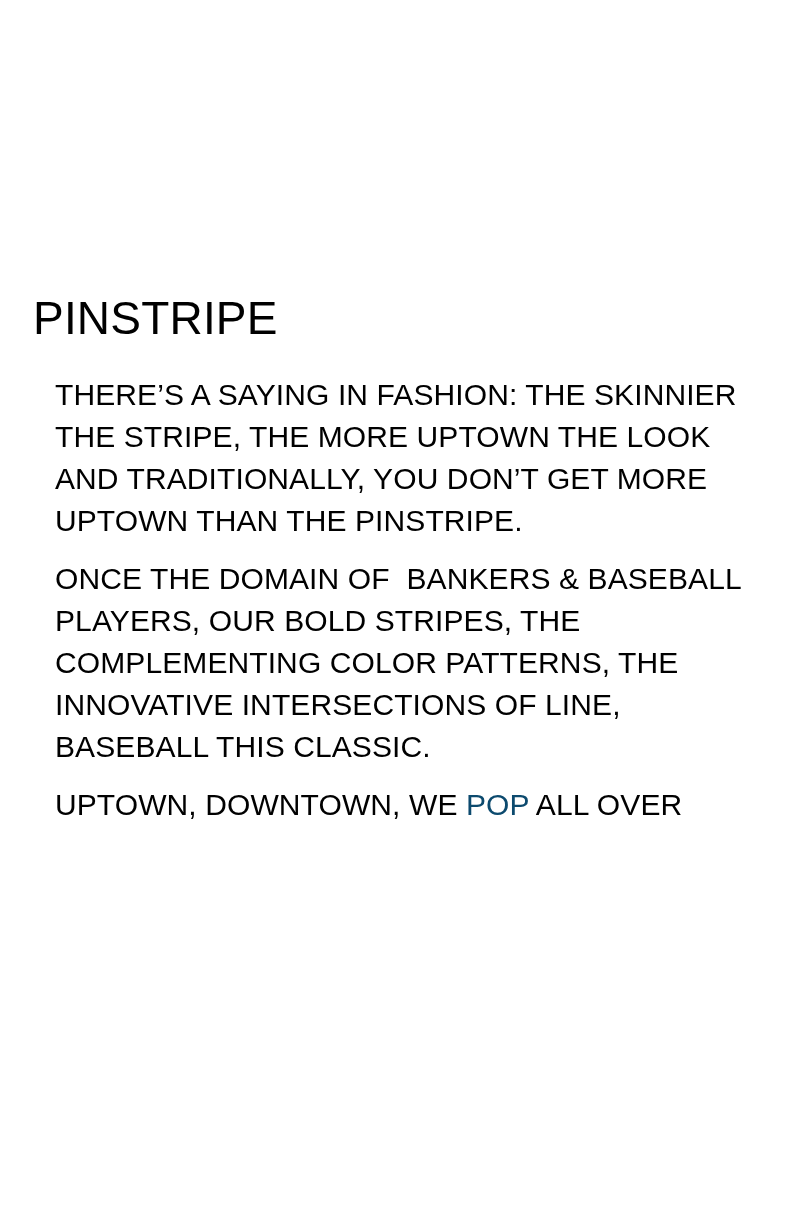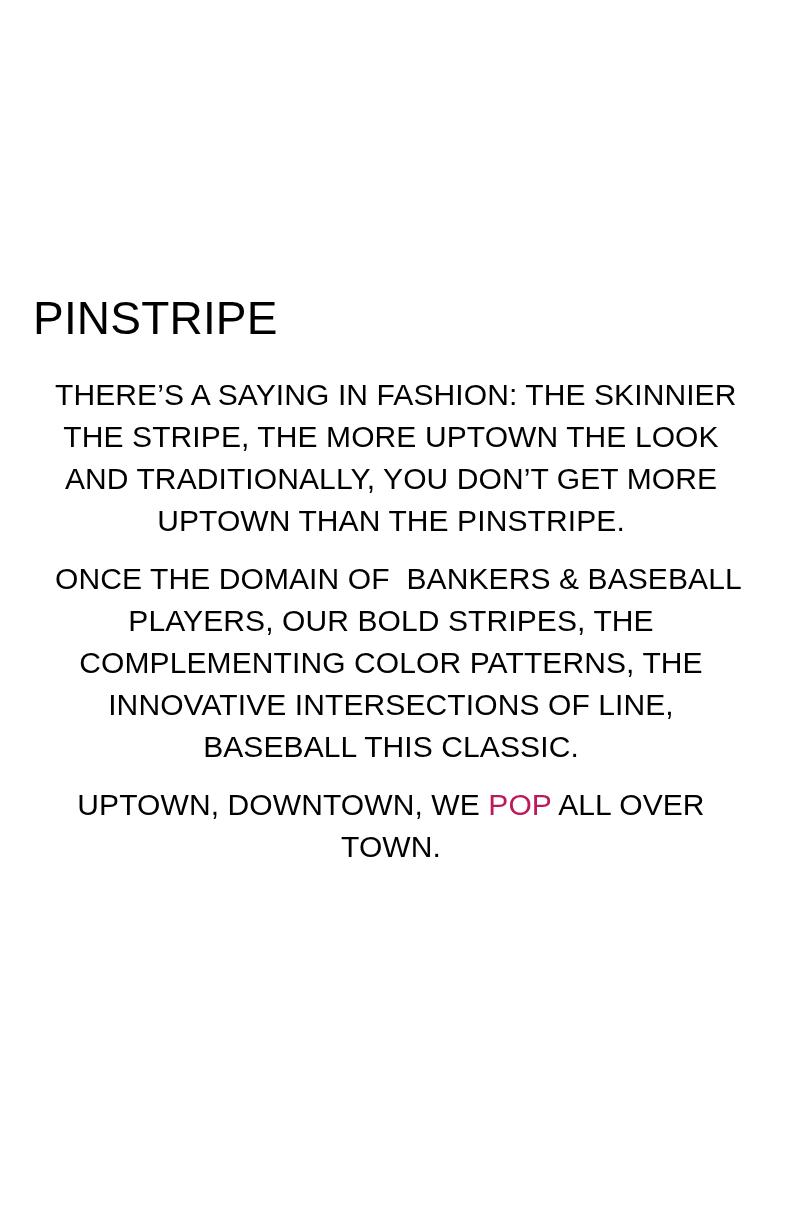--- a/index.html
+++ b/index.html
@@ -34,42 +34,42 @@
     font-size: 46px;
     line-height: 52px;
     font-weight: 400;
     letter-spacing: 0.2px;
     text-align: left;
     margin: 0 0 30px 0;
     white-space: nowrap;
   }
 
   .body-copy {
-    text-align: center;
+    text-align: left;
     font-size: 30px;
     line-height: 42px;
     font-weight: 400;
     letter-spacing: 0.1px;
   }
 
   .para {
     margin: 0 0 16px 0;
     padding: 0 22px;
   }
   .para:last-child {
     margin-bottom: 0;
   }
 
   .line {
     display: block;
     white-space: pre;
   }
 
   .pop {
-    color: #be185d;
+    color: #0c4a6e;
   }
 </style>
 </head>
 <body>
 
 <div class="page">
   <div class="content">
 
     <h1 class="page-title">PINSTRIPE</h1>
 
@@ -85,18 +85,17 @@
       <p class="para">
         <span class="line">ONCE THE DOMAIN OF  BANKERS &amp; BASEBALL</span>
         <span class="line">PLAYERS, OUR BOLD STRIPES, THE</span>
         <span class="line">COMPLEMENTING COLOR PATTERNS, THE</span>
         <span class="line">INNOVATIVE INTERSECTIONS OF LINE,</span>
         <span class="line">BASEBALL THIS CLASSIC.</span>
       </p>
 
       <p class="para">
         <span class="line"><span>UPTOWN, DOWNTOWN, WE </span><span class="pop">POP</span><span> ALL OVER</span></span>
-        <span class="line">TOWN.</span>
       </p>
 
     </div>
   </div>
 </div>
 
 </body></html>

